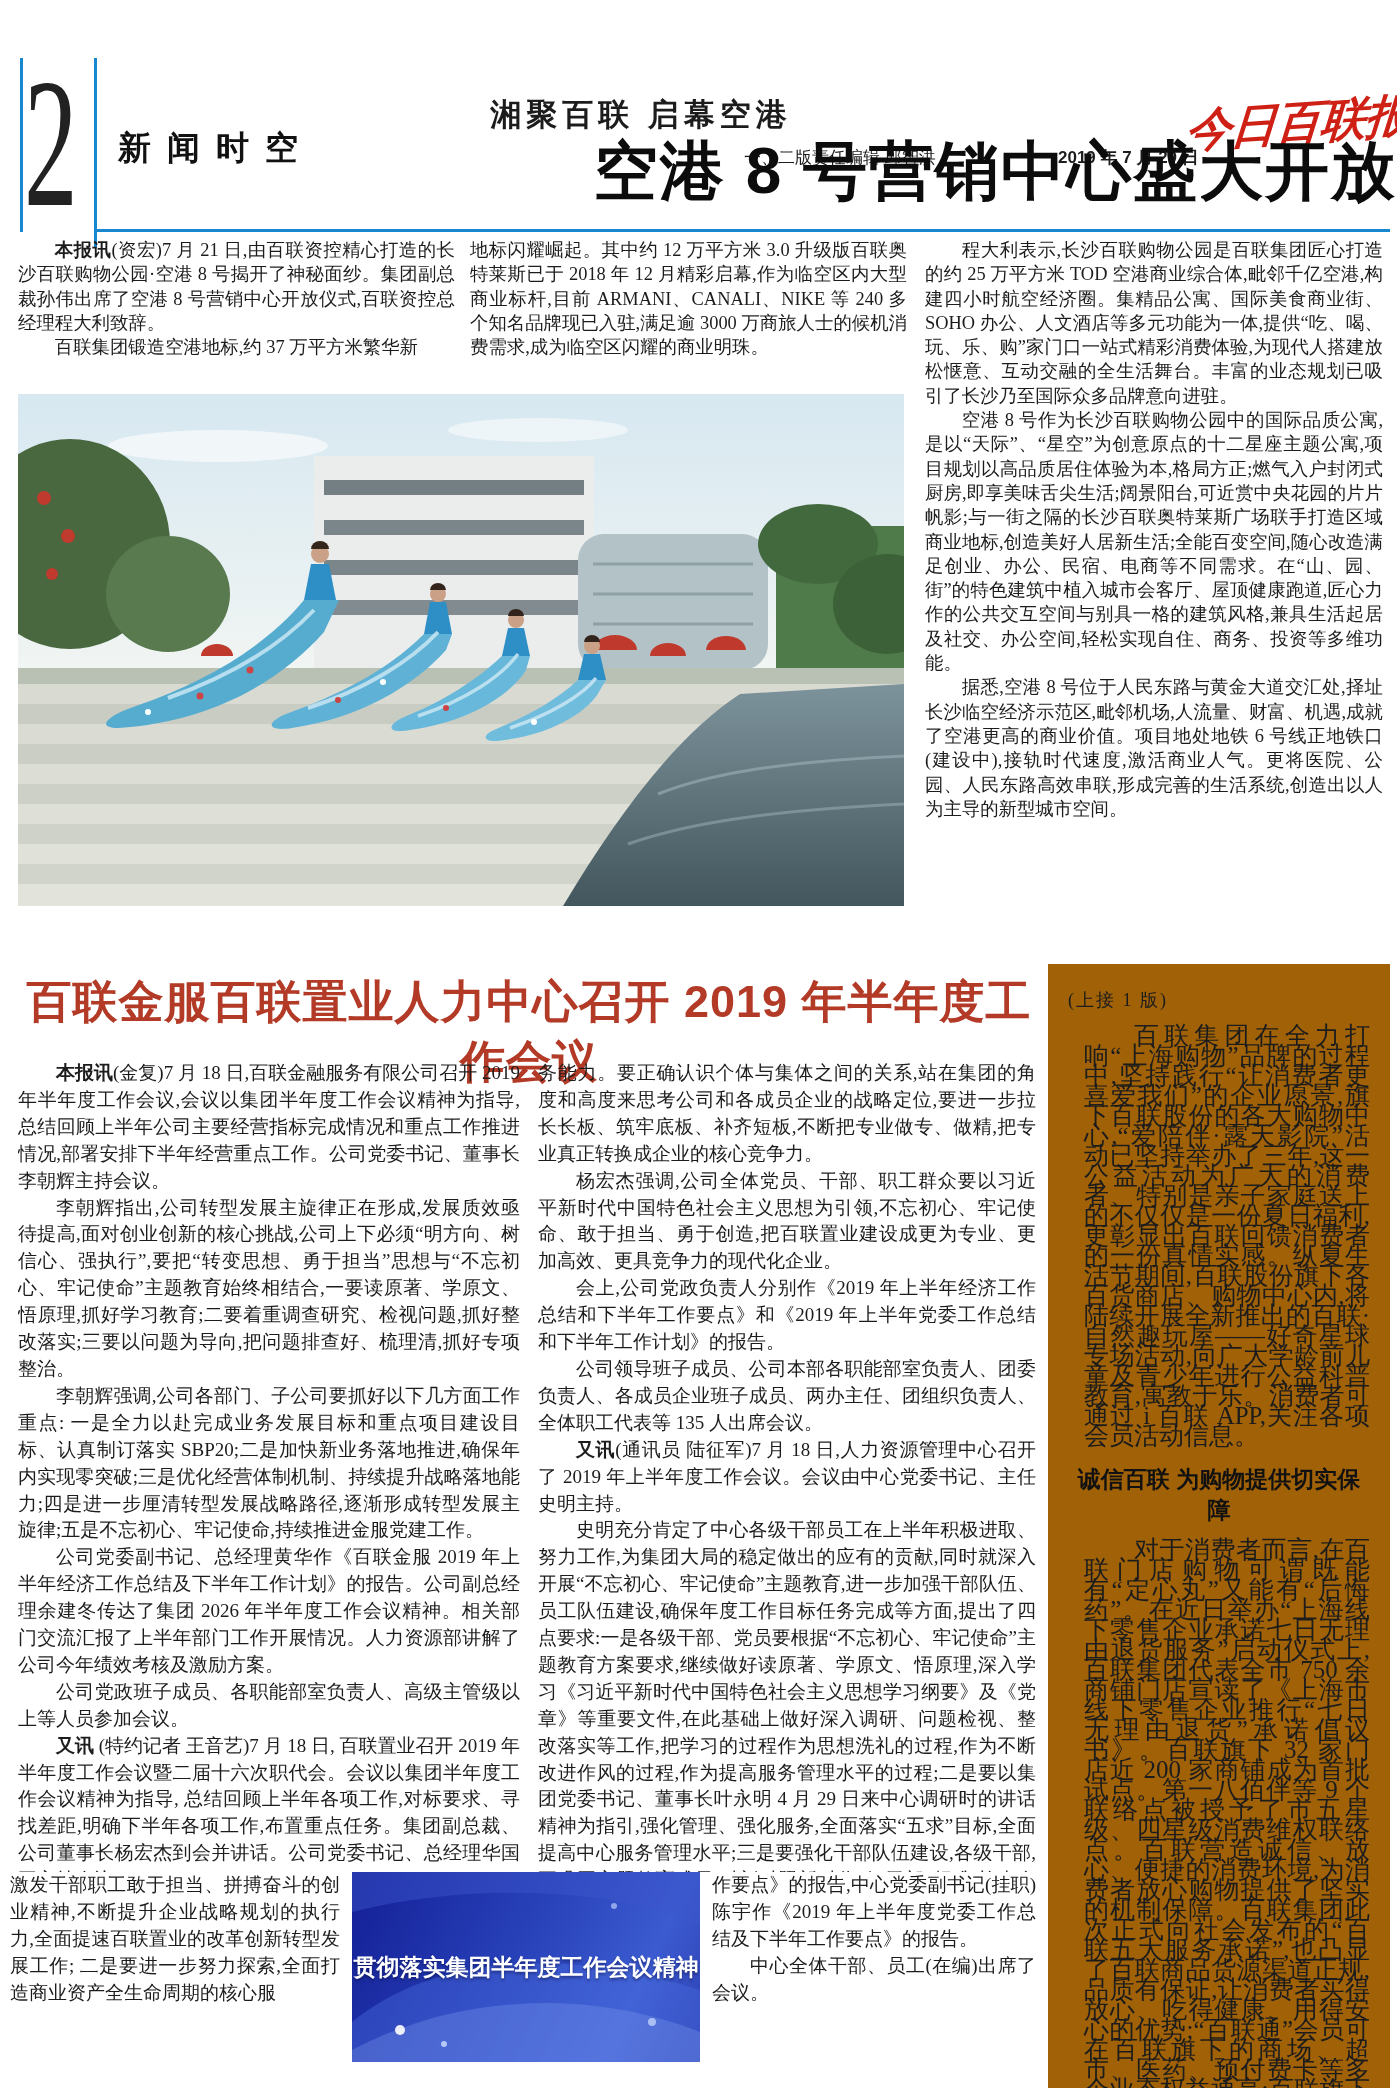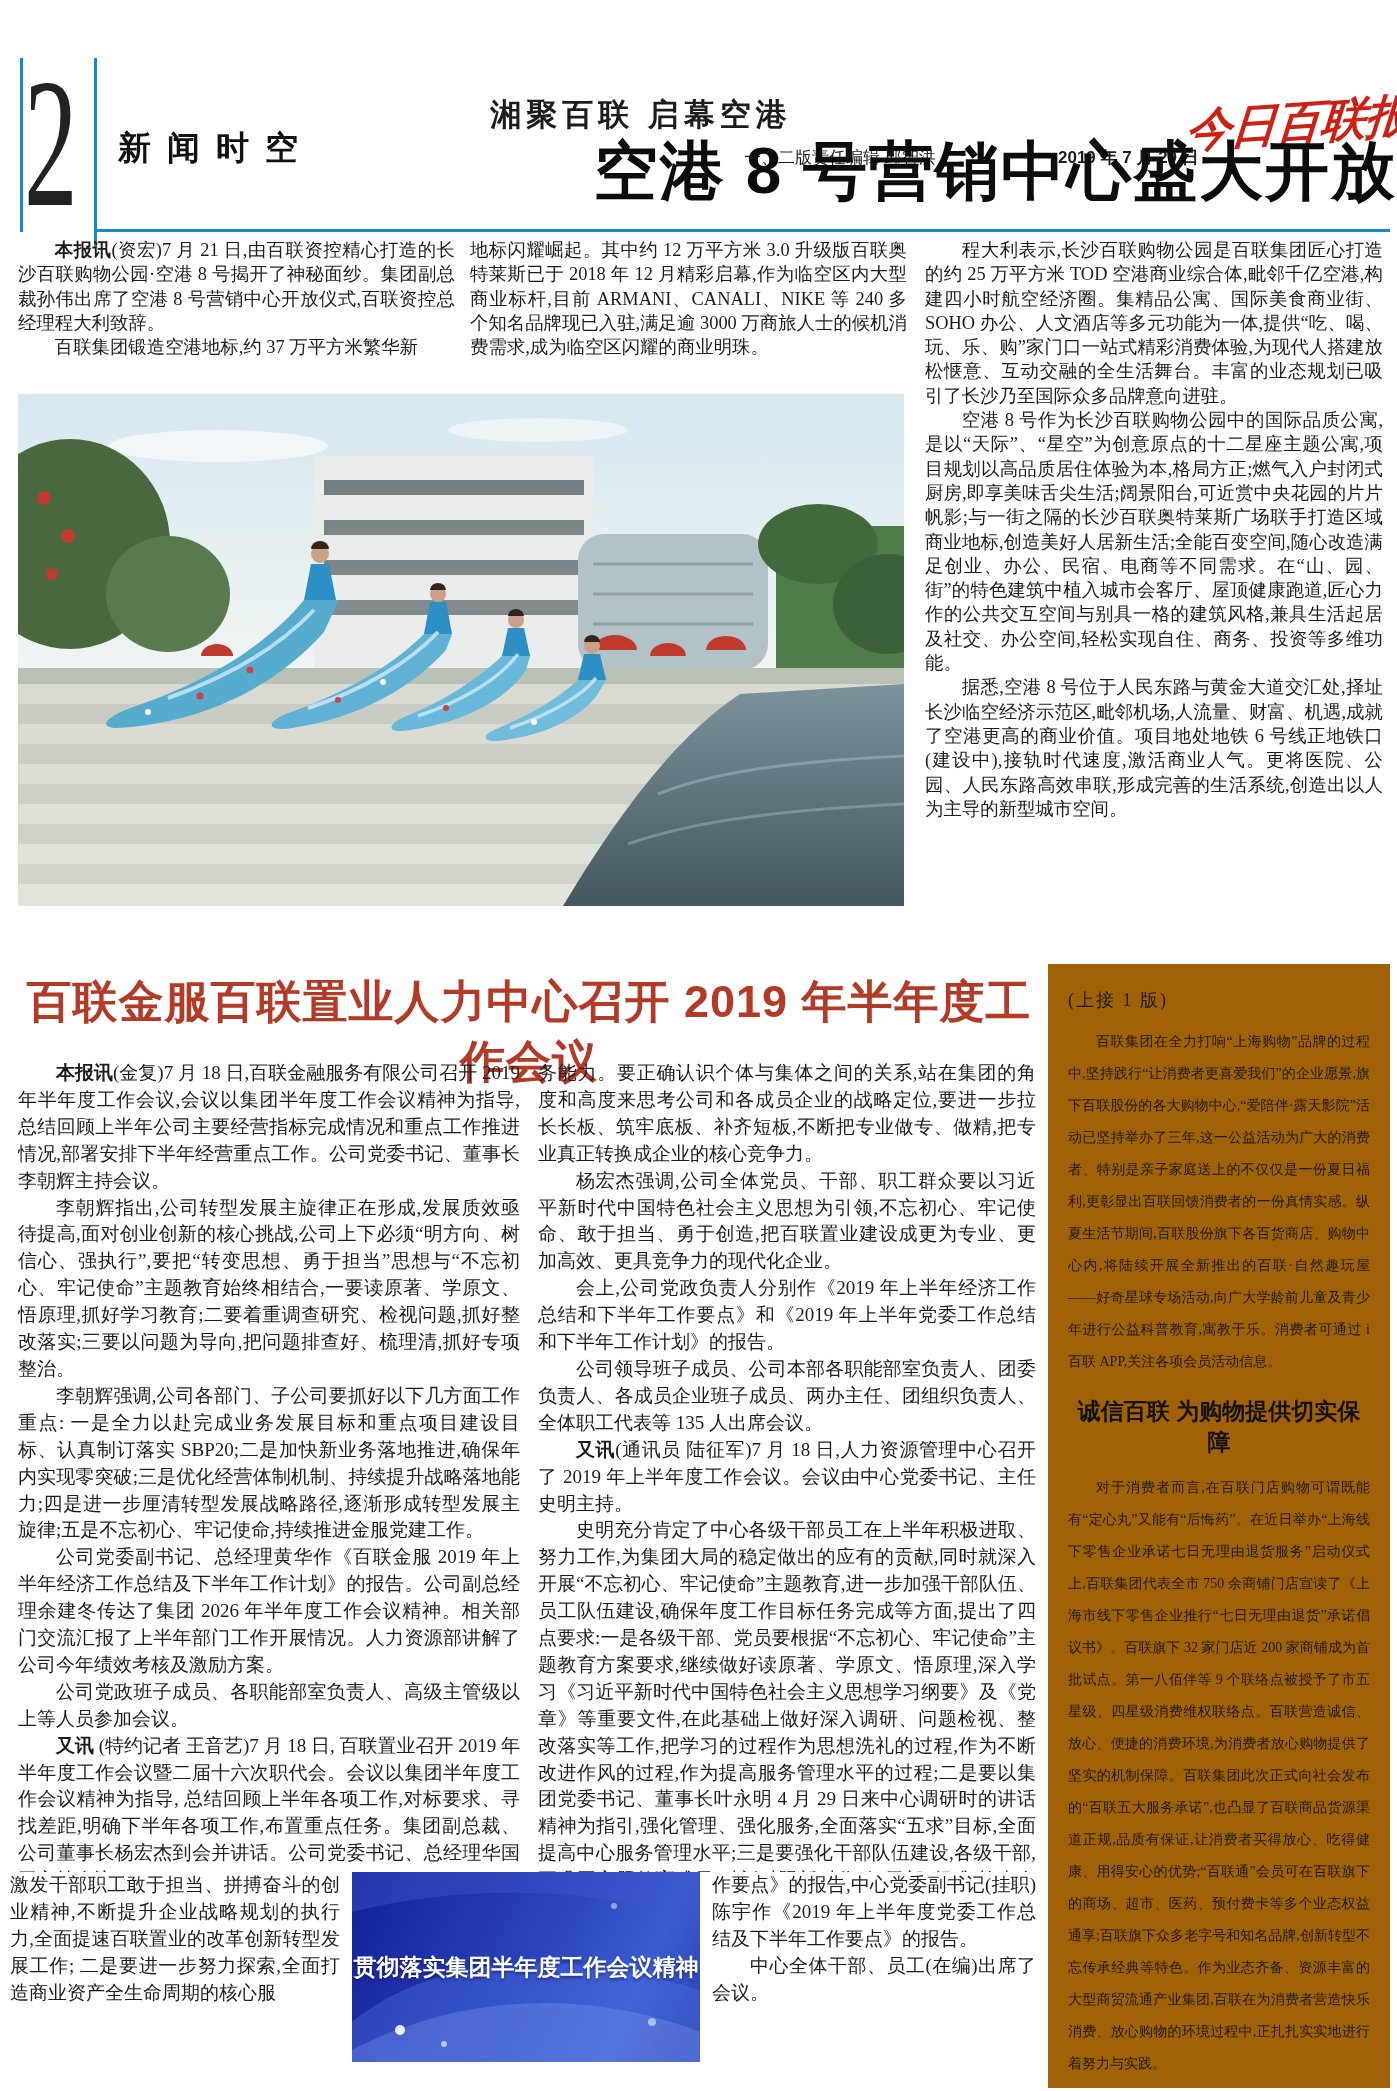--- a/index.html
+++ b/index.html
@@ -44,21 +44,21 @@
           background:linear-gradient(115deg,#141f96 0%,#2740b8 45%,#3c5bd0 78%,#2b3fb0 100%);}
   .banner-text{position:absolute;left:0;top:50%;transform:translateY(-50%);width:100%;text-align:center;
           color:#ffffff;font-weight:bold;font-size:23px;letter-spacing:0px;
           font-family:"Liberation Sans",sans-serif;text-shadow:0 2px 3px rgba(0,0,40,.45);white-space:nowrap;}
   
   .sidebar{position:absolute;left:1048px;top:964px;width:342px;height:1124px;background:#a16207;
           box-sizing:border-box;padding:24px 20px;overflow:hidden;}
   .sb-cont{font-size:18px;letter-spacing:2px;margin:0 0 14px 0;}
   .sb-title{font-size:23px;font-weight:900;font-family:"Liberation Sans",sans-serif;text-align:center;
           margin:10px 0 14px 0;color:#111;}
-  .sb-body{margin:0 0 18px 0;font-size:14px;line-height:32px;text-indent:2em;text-align:justify;}
+  .sb-body{margin:0 0 18px 16px;font-size:25px;line-height:20px;text-indent:2em;text-align:justify;}
 </style>
 </head>
 <body>
 
 <div id="page">
 
   <div class="vline" style="left:20px;top:58px;height:174px;"></div>
   <div class="vline" style="left:94px;top:58px;height:190px;"></div>
   <div class="hline" style="left:94px;top:229px;width:1296px;"></div>
   <div class="pageno">2</div>

